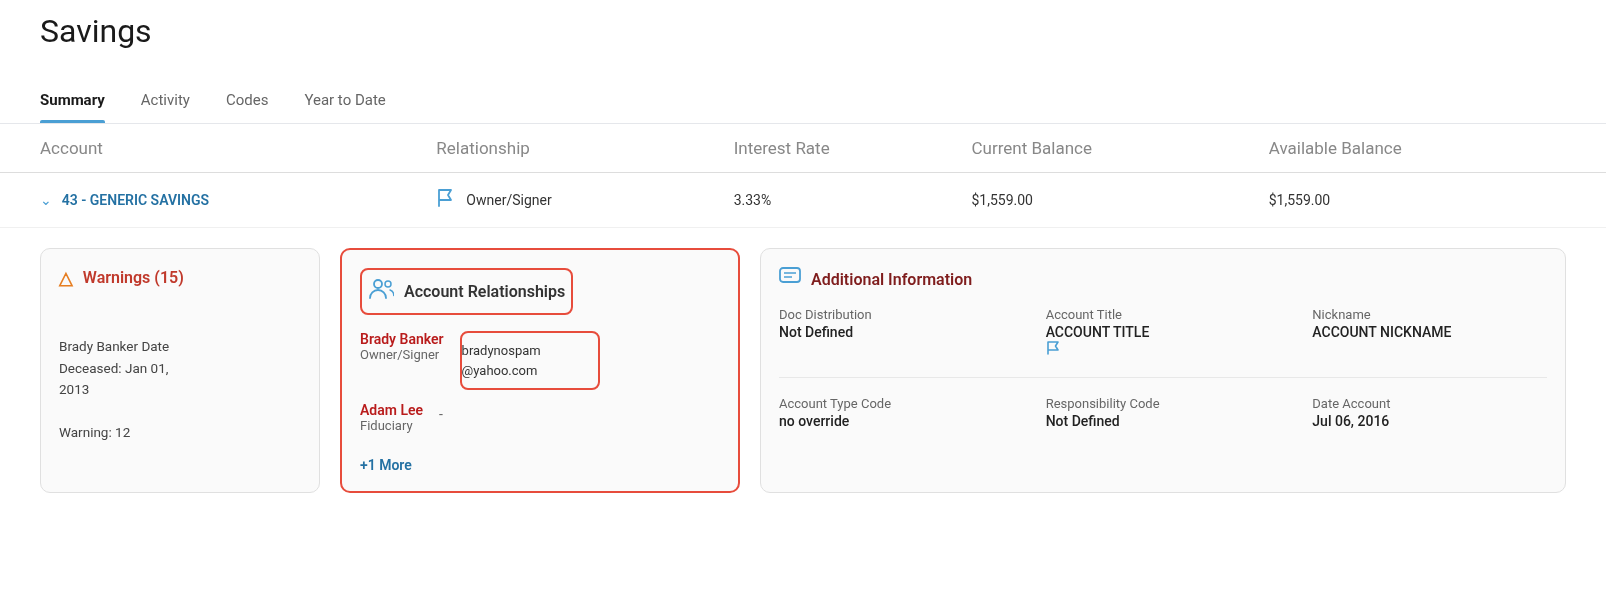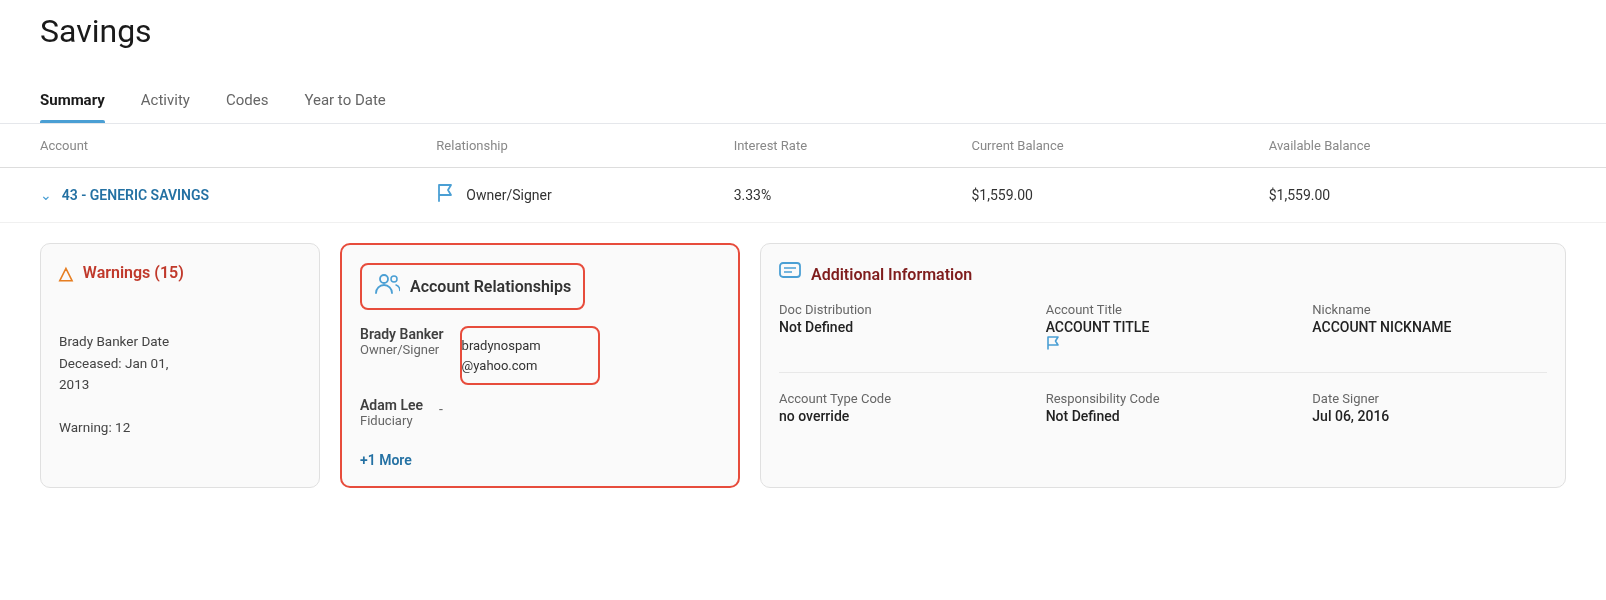--- a/index.html
+++ b/index.html
@@ -46,21 +46,21 @@
       background: #4a9fd4;
       border-radius: 2px 2px 0 0;
     }
 
     .table-header {
       display: grid;
       grid-template-columns: 2fr 1.5fr 1.2fr 1.5fr 1.5fr;
       padding: 14px 40px;
       border-bottom: 1px solid #ddd;
       color: #888;
-      font-size: 13px;
+      font-size: 17px;
     }
 
     .table-row {
       display: grid;
       grid-template-columns: 2fr 1.5fr 1.2fr 1.5fr 1.5fr;
       padding: 16px 40px;
       align-items: center;
       border-bottom: 1px solid #f0f0f0;
     }
     .account-cell {
@@ -140,21 +140,21 @@
       color: #444;
       font-size: 13.5px;
       margin-top: 48px;
     }
 
     .person-entry {
       margin-bottom: 12px;
     }
 
     .person-name {
-      color: #404040;
+      color: #b91c1c;
       font-weight: 600;
       font-size: 14px;
     }
 
     .person-role {
       color: #666;
       font-size: 13px;
     }
 
     .relationship-row {
@@ -255,21 +255,21 @@
     <div class="warning-text">
       <span>Brady Banker Date</span><br>
       <span>Deceased: Jan 01,</span><br>
       <span>2013</span>
       <br><br>
       <span>Warning: 12</span>
     </div>
   </div>
 
   <div class="card relationships-card">
-    <div style="display:inline-flex; align-items:center; gap:10px; font-size:16px; font-weight:600; color:#333; border:2px solid #e74c3c; border-radius:8px; padding:8px 12px; margin-bottom:16px;">
+    <div style="display:inline-flex; align-items:center; gap:10px; font-size:16px; font-weight:600; color:#333; border:2px solid #e74c3c; border-radius:8px; padding:8px 6px; margin-bottom:16px;">
       <span class="people-icon">
         <svg width="26" height="22" viewBox="0 0 26 22" fill="none" xmlns="http://www.w3.org/2000/svg">
           <circle cx="10" cy="6" r="4" stroke="#4a9fd4" stroke-width="1.8" fill="none"></circle>
           <path d="M2 20c0-4.4 3.6-8 8-8s8 3.6 8 8" stroke="#4a9fd4" stroke-width="1.8" fill="none" stroke-linecap="round"></path>
           <circle cx="20" cy="6" r="3" stroke="#4a9fd4" stroke-width="1.5" fill="none"></circle>
           <path d="M22 12c2.2.8 3.8 2.9 3.8 5.4" stroke="#4a9fd4" stroke-width="1.5" fill="none" stroke-linecap="round"></path>
         </svg>
       </span>
       <span>Account Relationships</span>
     </div>
@@ -335,19 +335,19 @@
 
       <div>
         <div class="info-label">Account Type Code</div>
         <div class="info-value">no override</div>
       </div>
       <div>
         <div class="info-label">Responsibility Code</div>
         <div class="info-value">Not Defined</div>
       </div>
       <div>
-        <div class="info-label">Date Signer</div>
+        <div class="info-label">Date Account</div>
         <div class="info-value">Jul 06, 2016</div>
       </div>
     </div>
   </div>
 
 </div>
 
 </body></html>

